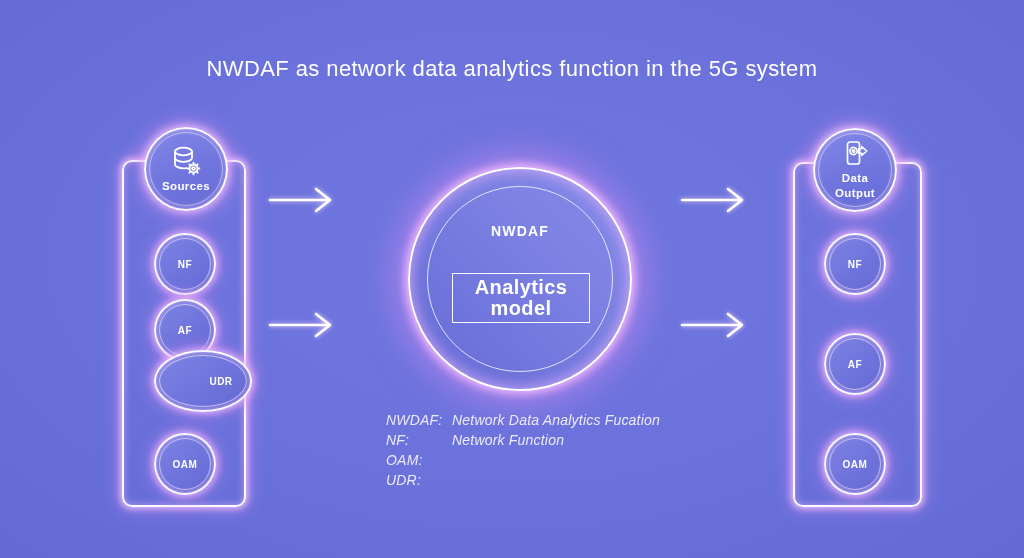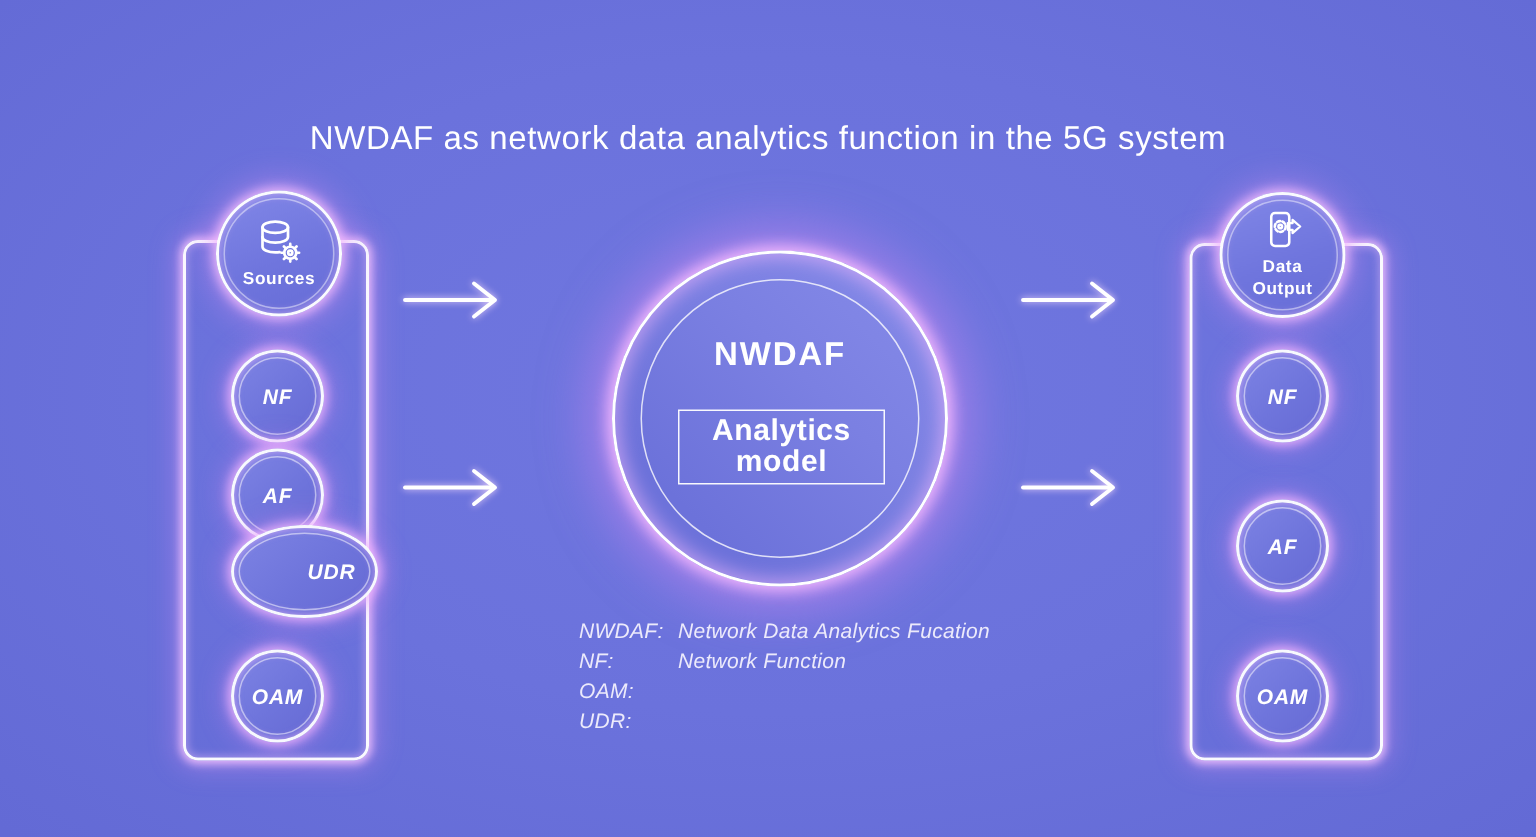--- a/index.html
+++ b/index.html
@@ -4,21 +4,21 @@
 <style>
   html,body{margin:0;padding:0;background:#555cc2;}
   .stage{
     position:relative;width:1024px;height:558px;overflow:hidden;
     font-family:"Liberation Sans",sans-serif;
     background:radial-gradient(720px 420px at 50% 46%, #7077e0 0%, #6b72dc 52%, #636ad5 100%);
     color:#fff;
   }
   .title{
     position:absolute;top:56px;left:0;width:100%;text-align:center;
-    font-size:22px;font-weight:400;letter-spacing:.4px;color:#ffffff;margin-top:23px;
+    font-size:22px;font-weight:400;letter-spacing:.4px;color:#ffffff;
   }
   
   .panel{
     position:absolute;border:2px solid rgba(255,255,255,.97);border-radius:10px;
     box-shadow:0 0 6px 2px rgba(246,196,255,.85),0 0 16px 6px rgba(216,142,246,.35),
                inset 0 0 6px 1px rgba(246,196,255,.45);
   }
   .panel.left{left:122px;top:160px;width:120px;height:343px;}
   .panel.right{left:793px;top:162px;width:125px;height:341px;}
   
@@ -39,33 +39,33 @@
   
   .node{
     position:absolute;width:58px;height:58px;border-radius:50%;
     border:2px solid rgba(255,255,255,.95);
     background:linear-gradient(140deg,#7e84e4 0%,#6e74db 55%,#6569d3 100%);
     box-shadow:0 0 7px 2px rgba(243,182,255,.85),0 0 16px 6px rgba(214,138,246,.35),
                inset 0 0 5px 1px rgba(243,185,255,.5);
     display:flex;align-items:center;justify-content:center;
   }
   .node::after{content:'';position:absolute;inset:3px;border:1px solid rgba(255,255,255,.5);border-radius:50%;}
-  .node-label{font-size:14px;font-weight:bold;letter-spacing:.5px;font-style:italic;}
+  .node-label{font-size:10px;font-weight:bold;letter-spacing:.5px;}
   
   .center-ring{
     position:absolute;left:408px;top:167px;width:220px;height:220px;border-radius:50%;
     border:2.5px solid #ffffff;
     background:linear-gradient(225deg,#878ce9 0%,#7b80e2 40%,#6c72da 78%);
     box-shadow:0 0 10px 3px rgba(247,186,255,.95),0 0 34px 14px rgba(221,140,248,.5),
                inset 0 0 12px 3px rgba(247,186,255,.55);
   }
   .center-inner{position:absolute;inset:17px;border:1.5px solid rgba(255,255,255,.78);border-radius:50%;}
   .center-name{
     position:absolute;top:54px;left:0;width:100%;text-align:center;
-    font-size:22px;font-weight:bold;letter-spacing:1.2px;
+    font-size:14px;font-weight:bold;letter-spacing:1.2px;
   }
   .analytics-box{
     position:absolute;left:42px;top:104px;width:136px;height:48px;
     border:1.5px solid rgba(255,255,255,.95);
     display:flex;align-items:center;justify-content:center;text-align:center;
     font-size:20px;font-weight:bold;line-height:21px;letter-spacing:.4px;white-space:pre-line;
   }
   
   .arrow{position:absolute;width:72px;height:28px;}
   .arrow svg{filter:drop-shadow(0 0 2.5px rgba(255,225,255,.85));}

